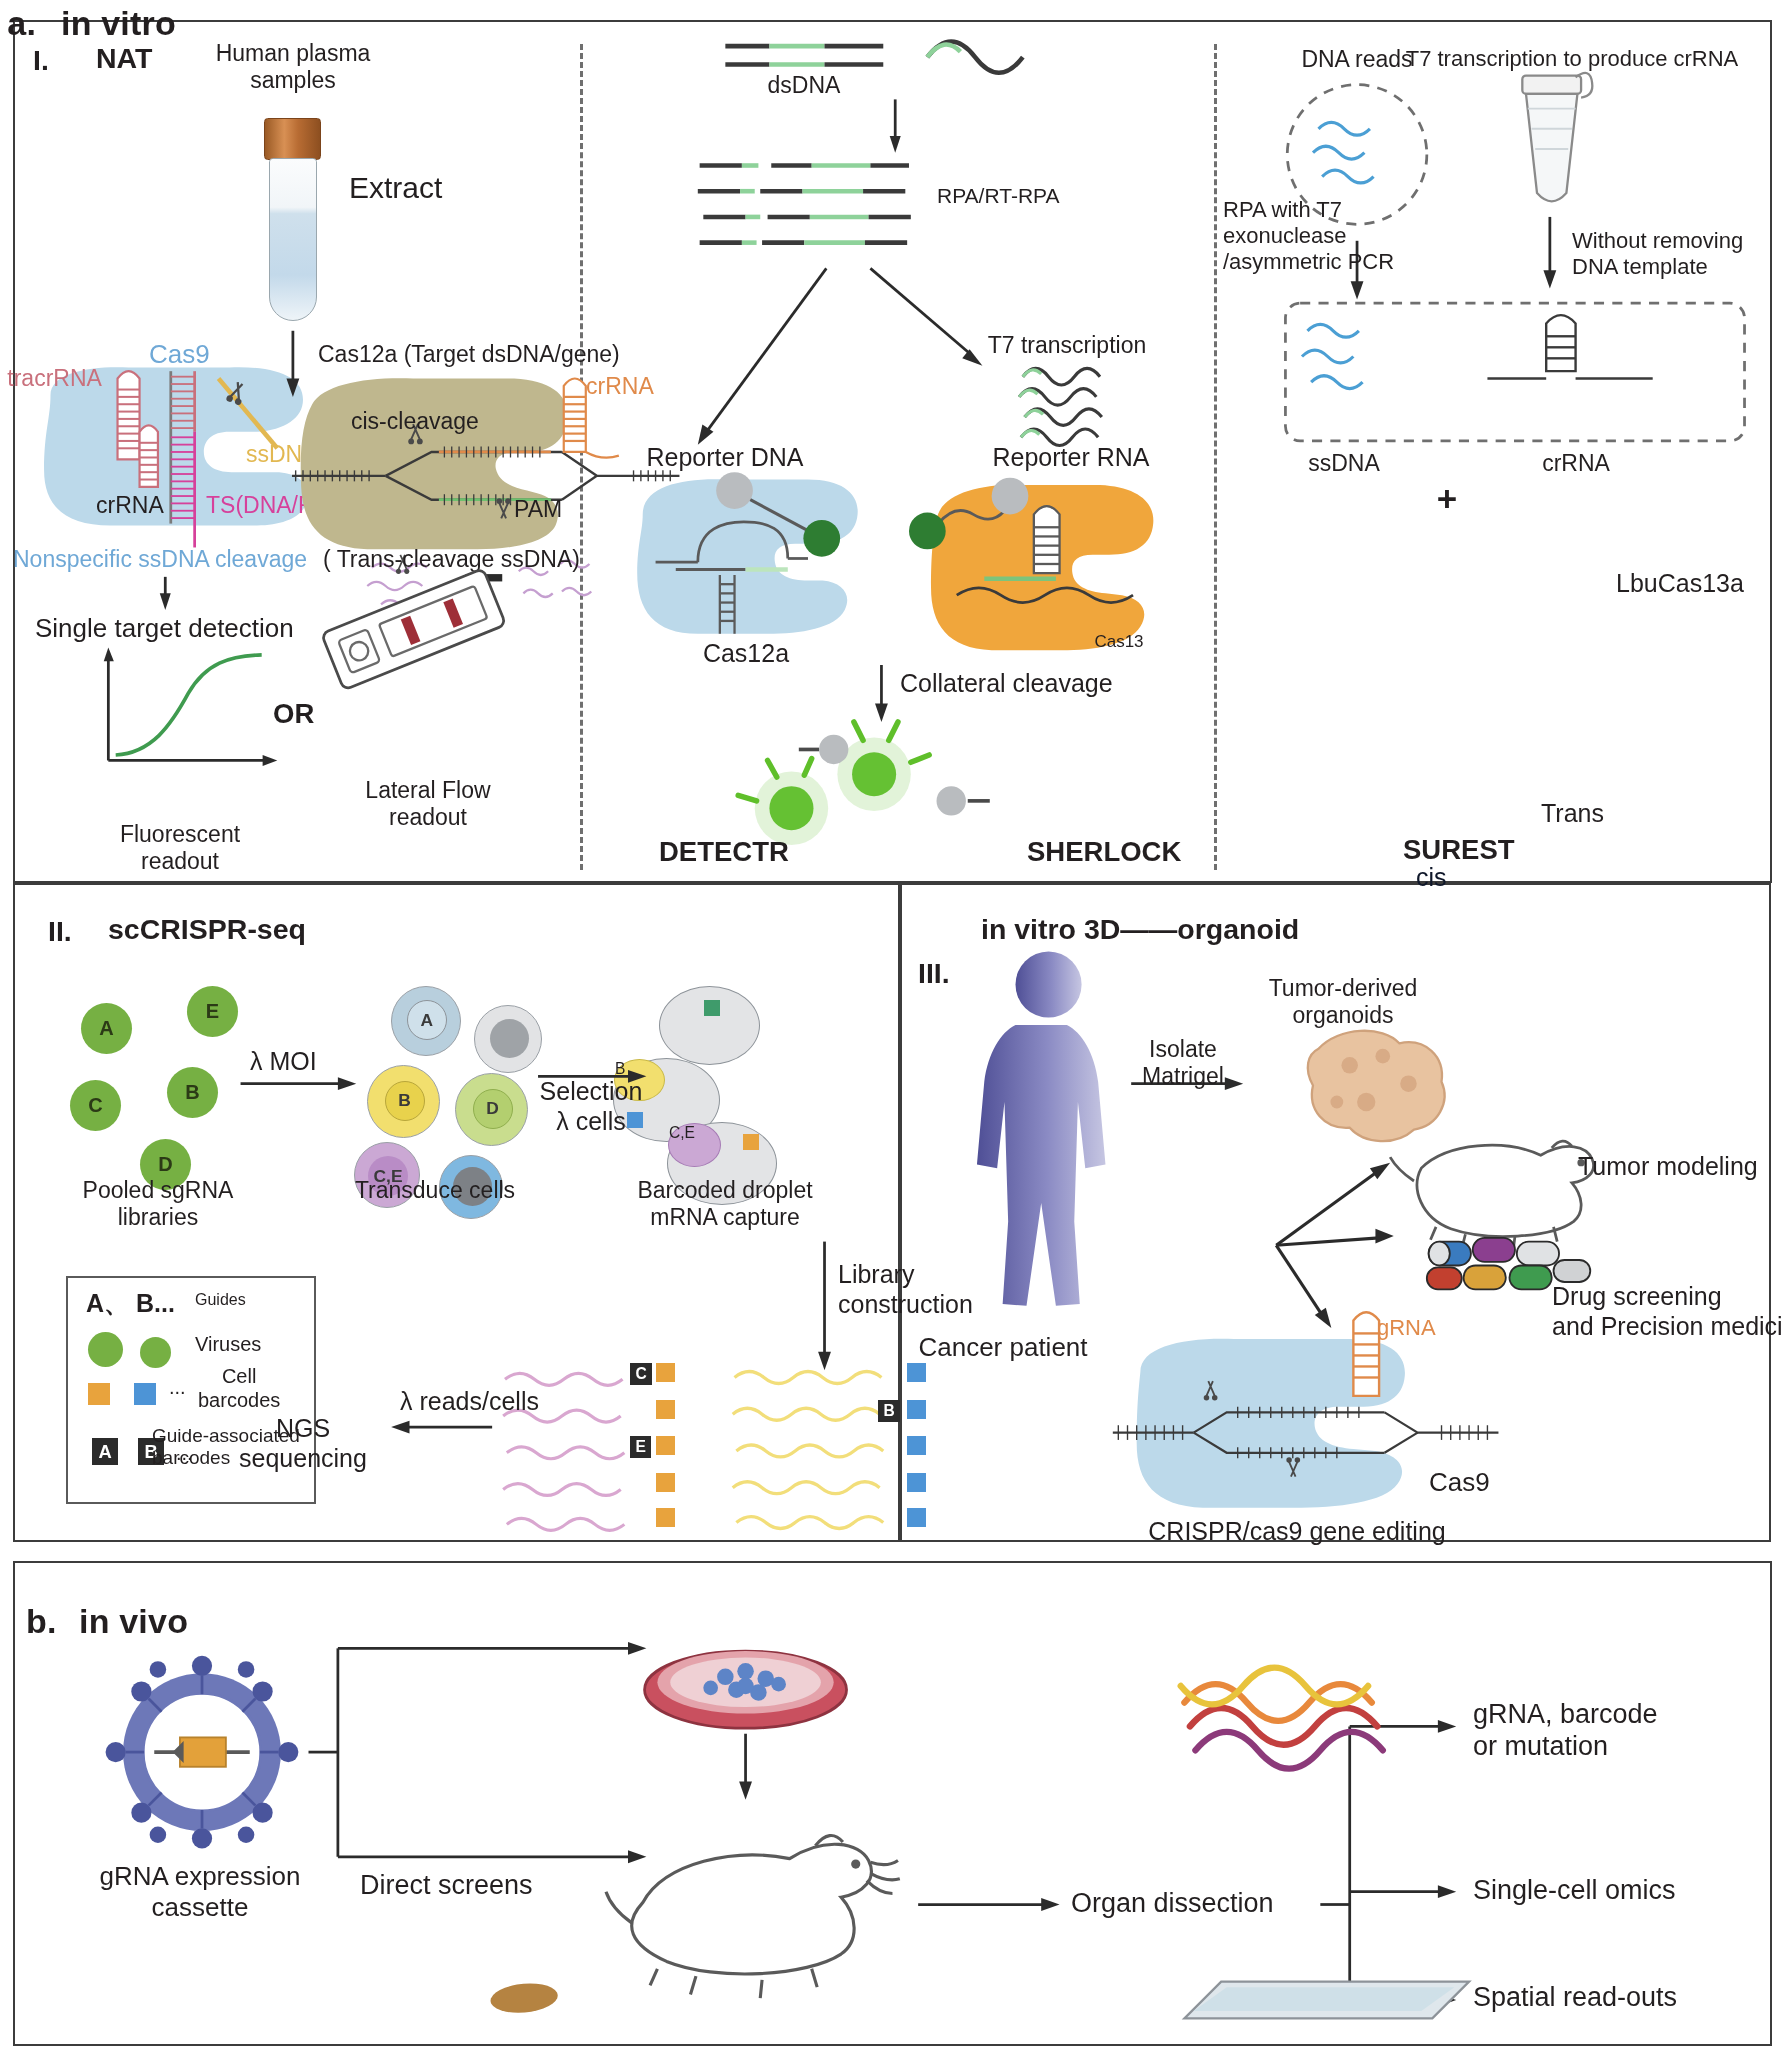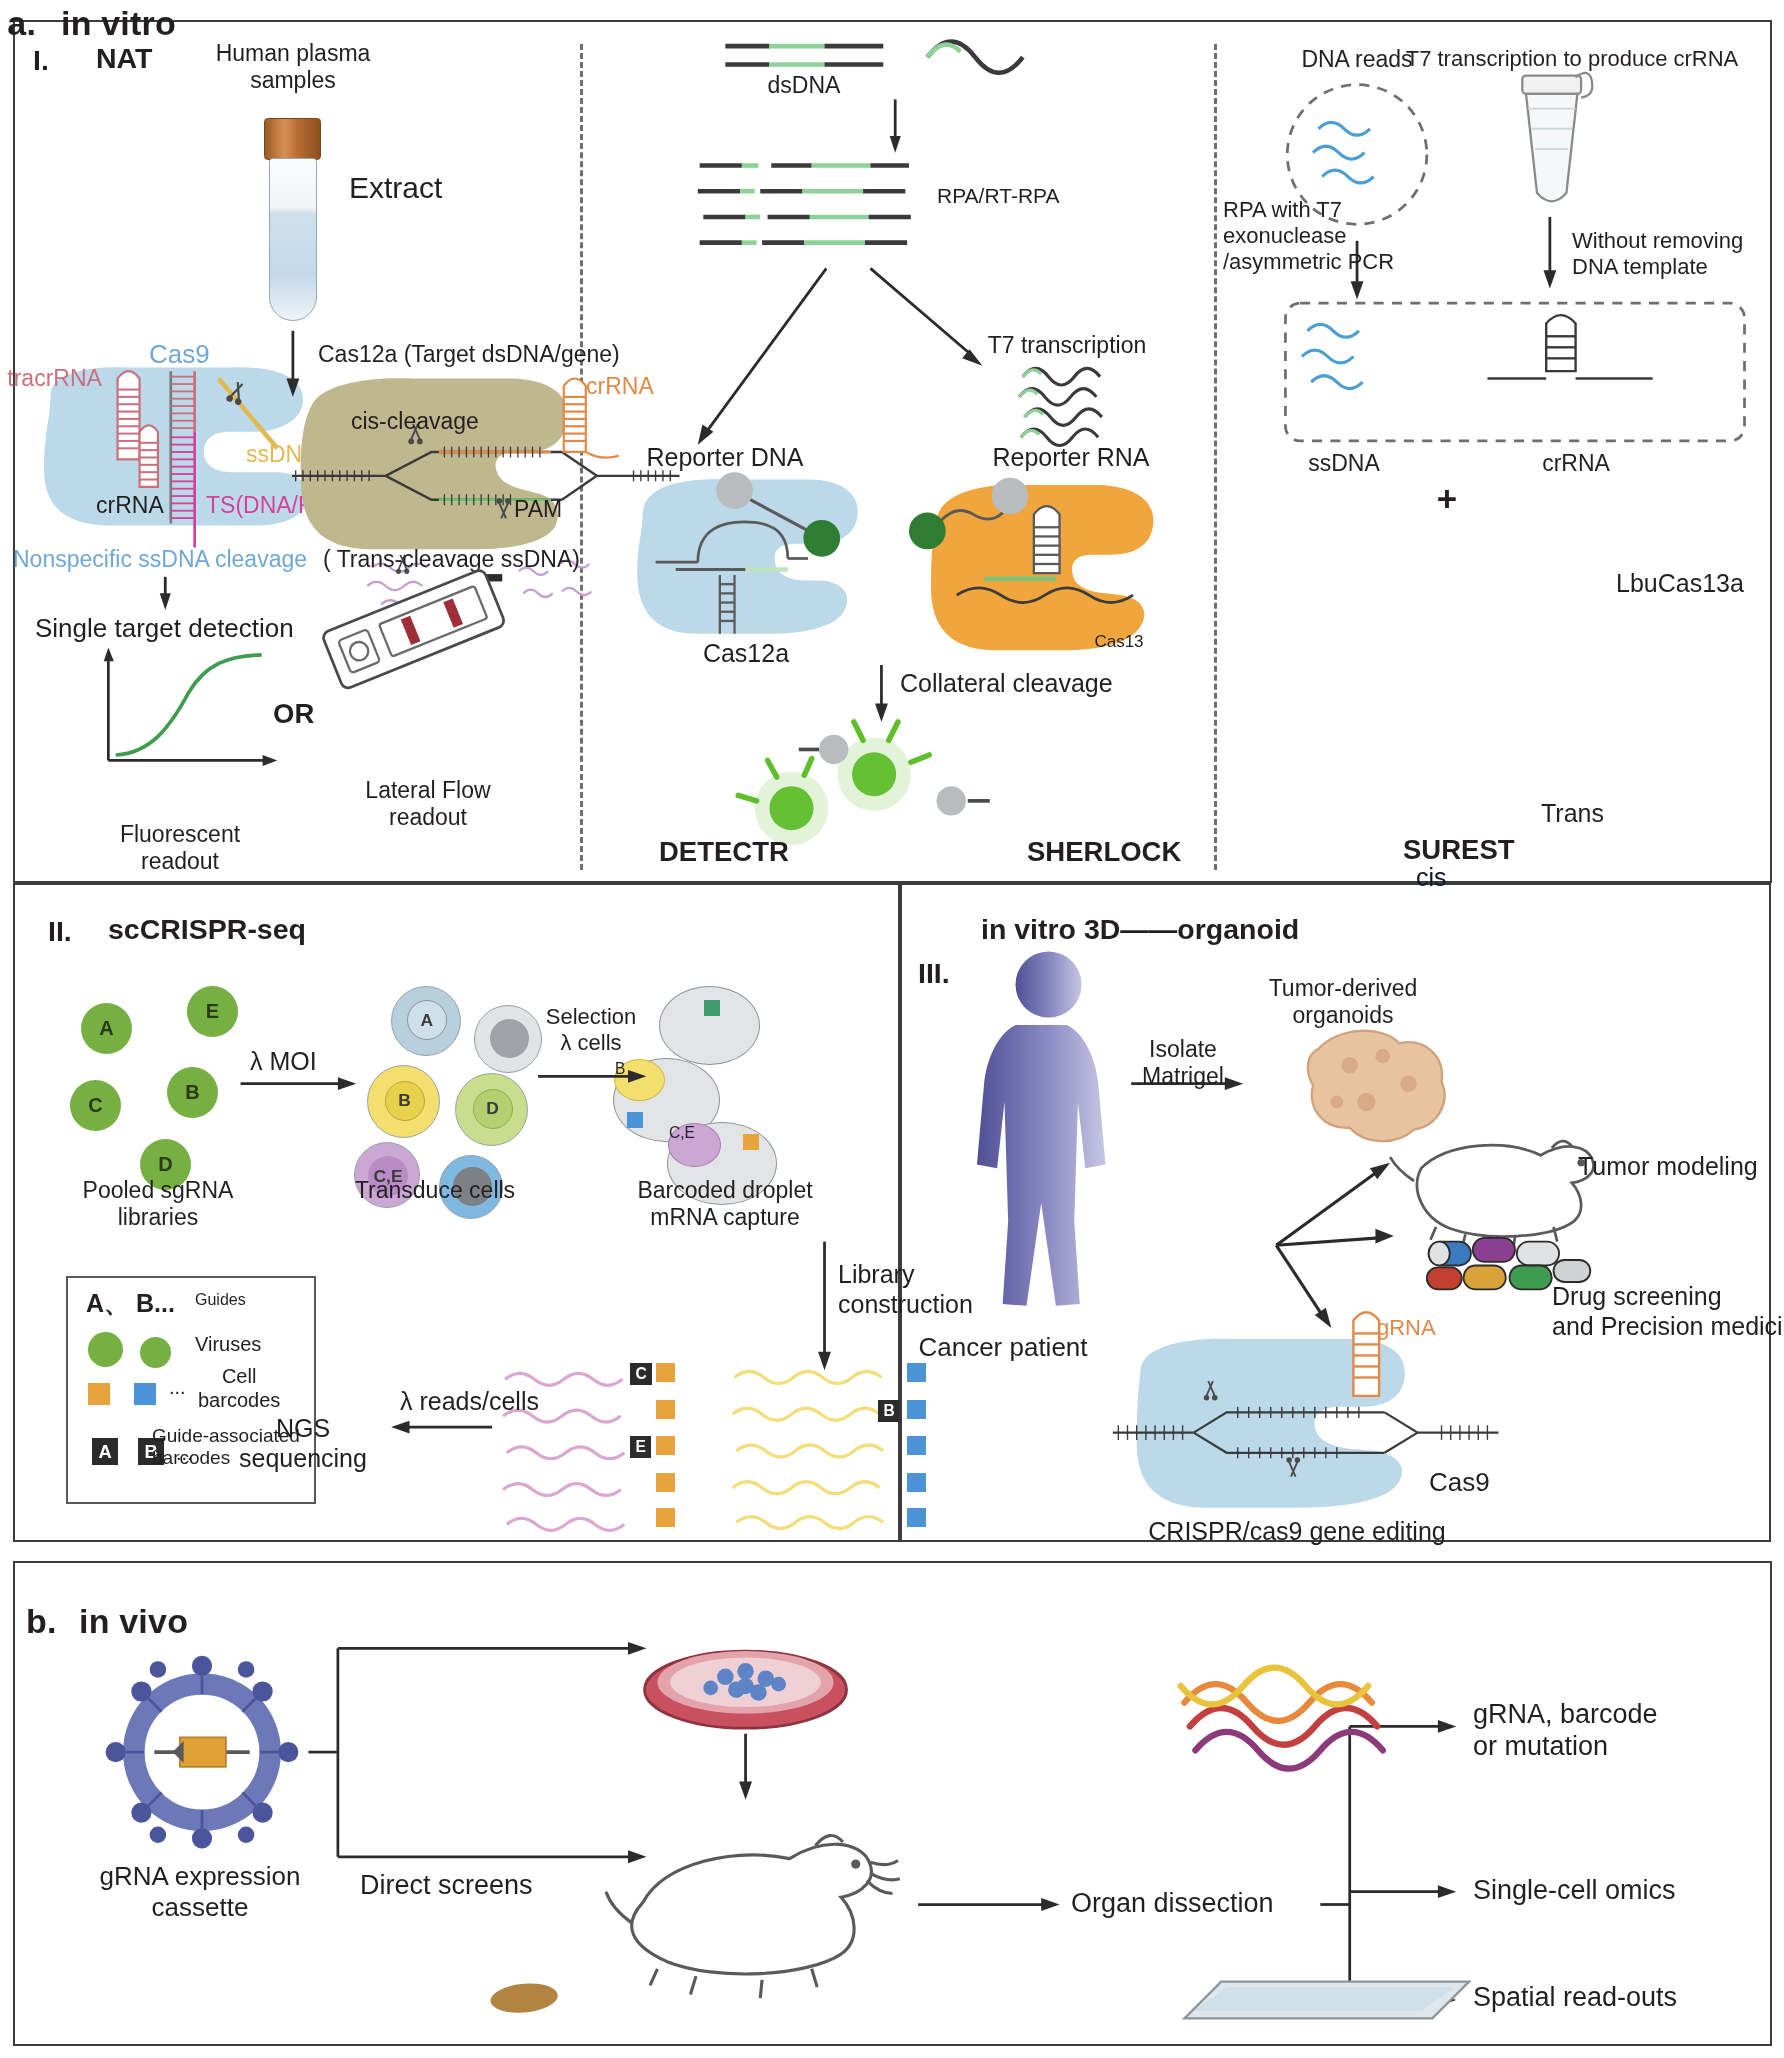--- a/index.html
+++ b/index.html
@@ -675,21 +675,21 @@
     <g stroke="#f2de7a" stroke-width="3.6" fill="none">
       <path d="M800,1500 q16,-13 32,0 t32,0 t32,0 t32,0 t32,0"></path>
       <path d="M798,1540 q16,-13 32,0 t32,0 t32,0 t32,0 t32,0"></path>
       <path d="M802,1580 q16,-13 32,0 t32,0 t32,0 t32,0 t32,0"></path>
       <path d="M798,1620 q16,-13 32,0 t32,0 t32,0 t32,0 t32,0"></path>
       <path d="M802,1658 q16,-13 32,0 t32,0 t32,0 t32,0 t32,0"></path>
     </g>
   </svg>
 
   <div class="lbl" style="left:250px; top:1047px; font-size:25px;">λ MOI</div>
-  <div class="lbl c" style="left:591px; top:1004px; width:220px; font-size:22px;">Selection
+  <div class="lbl c" style="left:591px; top:1077px; width:220px; font-size:25px;">Selection
 λ cells</div>
   <div class="lbl" style="left:838px; top:1260px; font-size:25px;">Library
 construction</div>
   <div class="lbl" style="left:400px; top:1387px; font-size:25px;">λ reads/cells</div>
   <div class="lbl c" style="left:303px; top:1414px; width:202px; font-size:25px;">NGS
 sequencing</div>
 
   
   <div class="bcsq" style="left:656px; top:1363px; width:19px; height:19px; background:#e8a33d;"></div>
   <div class="bcsq" style="left:656px; top:1400px; width:19px; height:19px; background:#e8a33d;"></div>

